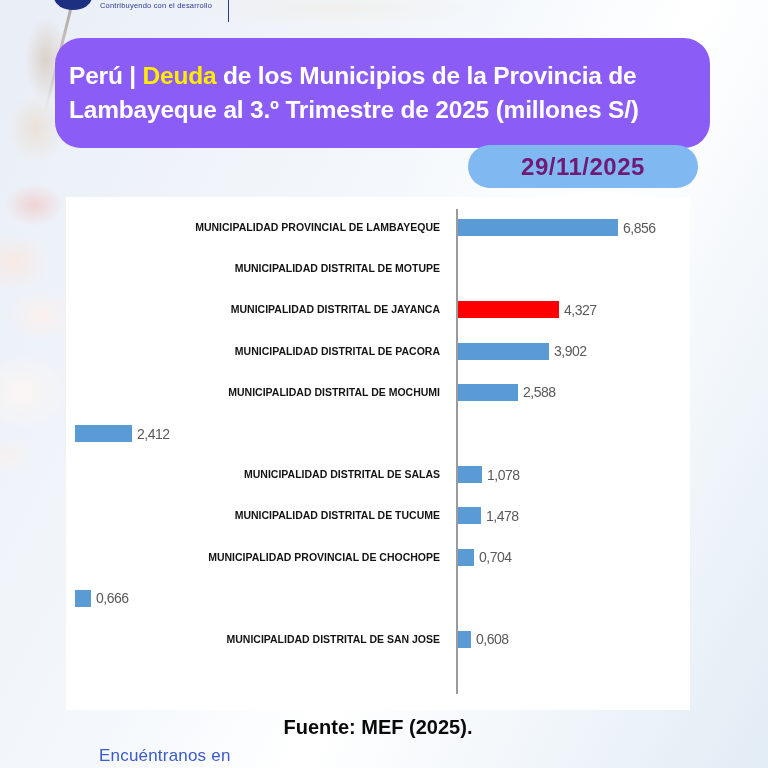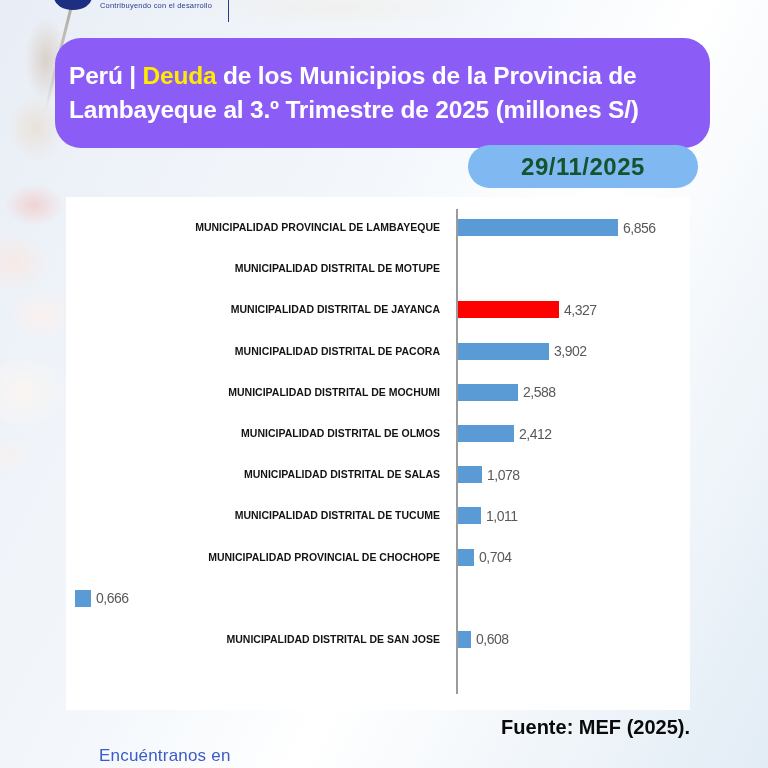--- a/index.html
+++ b/index.html
@@ -47,40 +47,40 @@
   }
   .title-text{
     color:#ffffff;font-weight:700;font-size:24.5px;line-height:1.38;letter-spacing:-0.2px;
   }
   .title-text .hl{color:#FFEB00;}
   
   .date-pill{
     position:absolute;left:468px;top:145px;width:230px;height:43px;background:#80B9F2;
     border-radius:22px;display:flex;align-items:center;justify-content:center;
   }
-  .date-pill span{font-size:24px;font-weight:700;color:#14532d;letter-spacing:.5px;}
+  .date-pill span{font-size:24px;font-weight:700;color:#701a75;letter-spacing:.5px;}
   
   .chart-panel{
     position:absolute;left:66px;top:197px;width:624px;height:513px;background:#ffffff;
     box-sizing:border-box;padding-top:10px;
   }
   .axis-line{
     position:absolute;left:390px;top:12px;bottom:16px;width:1.5px;background:#9b9b9b;
   }
   .crow{display:flex;align-items:center;height:41.2px;}
   .clabel{
     width:382px;text-align:right;padding-right:8px;box-sizing:border-box;
     font-weight:700;font-size:10.5px;color:#141414;line-height:1.25;letter-spacing:0;
   }
   .cbarzone{display:flex;align-items:center;padding-left:9px;}
   .cbar{height:17px;}
   .cval{margin-left:5px;font-size:14px;font-weight:400;color:#595959;letter-spacing:-0.5px;}
   
   .source-line{
-    position:absolute;left:66px;top:716px;width:624px;text-align:right;
+    position:absolute;left:66px;top:716px;width:624px;text-align:center;
     font-size:20px;font-weight:700;color:#0a0a0a;
   }
   .social-prompt{
     position:absolute;left:99px;top:746px;font-size:17px;font-weight:500;color:#3B5BC8;letter-spacing:.2px;
   }
 </style>
 </head>
 <body>
 
 <div class="blossom"></div>
@@ -130,38 +130,37 @@
         </div>
       </div>
       <div class="crow">
         <div class="clabel">MUNICIPALIDAD DISTRITAL DE MOCHUMI</div>
         <div class="cbarzone">
           <div class="cbar" style="width: 61px; background: rgb(91, 155, 213);"></div>
           <div class="cval">2,588</div>
         </div>
       </div>
       <div class="crow">
-        <div class="clabel">MUNICIPALIDAD DISTRITAL DE OLMOS</div>
         <div class="cbarzone">
           <div class="cbar" style="width: 57px; background: rgb(91, 155, 213);"></div>
           <div class="cval">2,412</div>
         </div>
       </div>
       <div class="crow">
         <div class="clabel">MUNICIPALIDAD DISTRITAL DE SALAS</div>
         <div class="cbarzone">
           <div class="cbar" style="width: 25px; background: rgb(91, 155, 213);"></div>
           <div class="cval">1,078</div>
         </div>
       </div>
       <div class="crow">
         <div class="clabel">MUNICIPALIDAD DISTRITAL DE TUCUME</div>
         <div class="cbarzone">
           <div class="cbar" style="width: 24px; background: rgb(91, 155, 213);"></div>
-          <div class="cval">1,011</div>
+          <div class="cval">1,478</div>
         </div>
       </div>
       <div class="crow">
         <div class="clabel">MUNICIPALIDAD PROVINCIAL DE CHOCHOPE</div>
         <div class="cbarzone">
           <div class="cbar" style="width: 17px; background: rgb(91, 155, 213);"></div>
           <div class="cval">0,704</div>
         </div>
       </div>
       <div class="crow">

